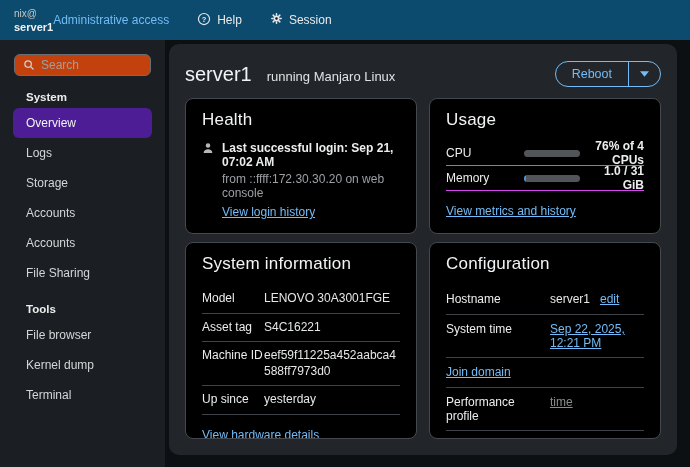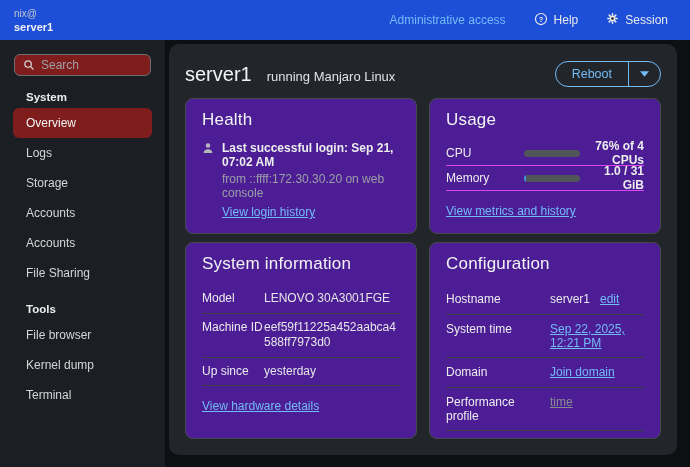--- a/index.html
+++ b/index.html
@@ -1,46 +1,46 @@
 <!DOCTYPE html>
 <html><head>
 <meta charset="utf-8">
 <style>
   * { margin:0; padding:0; box-sizing:border-box; }
   html,body { width:690px; height:467px; overflow:hidden;
     background:#0d1013; font-family:"Liberation Sans",sans-serif; }
   a { cursor:pointer; }
 
   
-  .masthead { height:40px; display:flex; justify-content:space-between;
-    align-items:center; padding:0 22px 0 14px; background:#1d4ed8; }
+  .masthead { height:40px; display:flex; justify-content:flex-start;
+    align-items:center; padding:0 22px 0 14px; background:#0c4a6e; }
   .brand .user { font-size:10px; color:#c3c6c9; }
   .brand .host { font-size:11px; font-weight:bold; color:#f1f2f3; margin-top:2px; }
   .mast-right { display:flex; align-items:center; gap:28px; }
   .admin-link { color:#73bcf7; font-size:12px; text-decoration:none; }
   .mast-btn { display:flex; align-items:center; gap:6px; color:#e9eaeb;
     font-size:12px; cursor:pointer; background:none; border:none;
     font-family:inherit; }
 
   
   .layout { display:flex; height:427px; }
 
   
   .sidebar { width:165px; background:#1b1e22; padding-top:14px; flex-shrink:0; }
   .search-box { margin:0 14px; height:22px; border:1px solid #6a6e73;
     border-radius:6px; display:flex; align-items:center; gap:6px;
-    padding:0 8px; background:#7f1d1d; }
+    padding:0 8px; background:#c2410c; }
   .search-box input { background:transparent; border:none; outline:none;
     color:#d2d4d6; font-size:12px; width:100%; font-family:inherit; }
   .search-box input::placeholder { color:#9ba0a5; }
   .nav-title { font-size:11.5px; font-weight:bold; color:#eceded;
     padding:15px 26px 5px; }
   .nav-item { display:block; font-size:12px; color:#d4d6d8; padding:8px 26px;
     text-decoration:none; }
-  .nav-item.selected { background:#7f1d1d; border-radius:6px; margin:0 13px;
+  .nav-item.selected { background:#4c1d95; border-radius:6px; margin:0 13px;
     padding:8px 13px; color:#f2f3f4; }
 
   
   .main { flex:1; padding:4px 13px 12px 4px; background:#0d1013; }
   .panel { background:#22262b; border-radius:10px; height:100%;
     padding:12px 16px 0; }
   .page-header { display:flex; justify-content:space-between;
     align-items:center; height:36px; }
   .title-wrap { display:flex; align-items:baseline; gap:15px; }
   .hostname { font-size:20px; color:#f2f3f4; font-weight:500; }
@@ -49,21 +49,21 @@
     overflow:hidden; background:transparent; }
   .reboot-main { padding:5px 16px; color:#73bcf7; font-size:12.5px;
     background:none; border:none; cursor:pointer; font-family:inherit; }
   .reboot-caret { border-left:1px solid #73bcf7; padding:0 11px; color:#73bcf7;
     display:flex; align-items:center; background:none; border-top:none;
     border-right:none; border-bottom:none; cursor:pointer; }
 
   
   .grid { display:grid; grid-template-columns:1fr 1fr;
     grid-template-rows:136px 197px; gap:8px 12px; margin-top:6px; }
-  .card { background:#4c1d95; border:1px solid #45494f; border-radius:8px;
+  .card { background:#000000; border:1px solid #45494f; border-radius:8px;
     padding:11px 16px; overflow:hidden; }
   .card h2 { font-size:17px; font-weight:500; color:#f2f3f4;
     margin-bottom:11px; letter-spacing:.2px; }
   a.link { color:#73bcf7; text-decoration:underline; font-size:12px; }
 
   
   .health-body { display:flex; gap:8px; font-size:12px; align-items:flex-start; }
   .health-icon { margin-top:1px; }
   .health-line1 { font-weight:600; color:#eceded; }
   .health-line2 { color:#9ba0a5; margin-top:3px; }
@@ -222,20 +222,24 @@
           <a class="link usage-link">View metrics and history</a>
         </section>
 
         <section class="card">
           <h2>System information</h2>
           <div class="info-row">
             <span class="info-label">Model</span>
             <span class="info-value">LENOVO 30A3001FGE</span>
           </div>
           <div class="info-row">
+            <span class="info-label">Asset tag</span>
+            <span class="info-value">S4C16221</span>
+          </div>
+          <div class="info-row">
             <span class="info-label">Machine ID</span>
             <span class="info-value">eef59f11225a452aabca4588ff7973d0</span>
           </div>
           <div class="info-row">
             <span class="info-label">Up since</span>
             <span class="info-value">yesterday</span>
           </div>
           <a class="link info-link">View hardware details</a>
         </section>
 
@@ -248,21 +252,20 @@
               <a class="link">edit</a>
             </span>
           </div>
           <div class="cfg-row">
             <span class="cfg-label">System time</span>
             <span class="cfg-value">
               <a class="link">Sep 22, 2025, 12:21 PM</a>
             </span>
           </div>
           <div class="cfg-row">
-            <span class="cfg-label">Domain</span>
             <span class="cfg-value">
               <a class="link">Join domain</a>
             </span>
           </div>
           <div class="cfg-row">
             <span class="cfg-label">Performance profile</span>
             <span class="cfg-value">
               <a class="muted">time</a>
             </span>
           </div>

